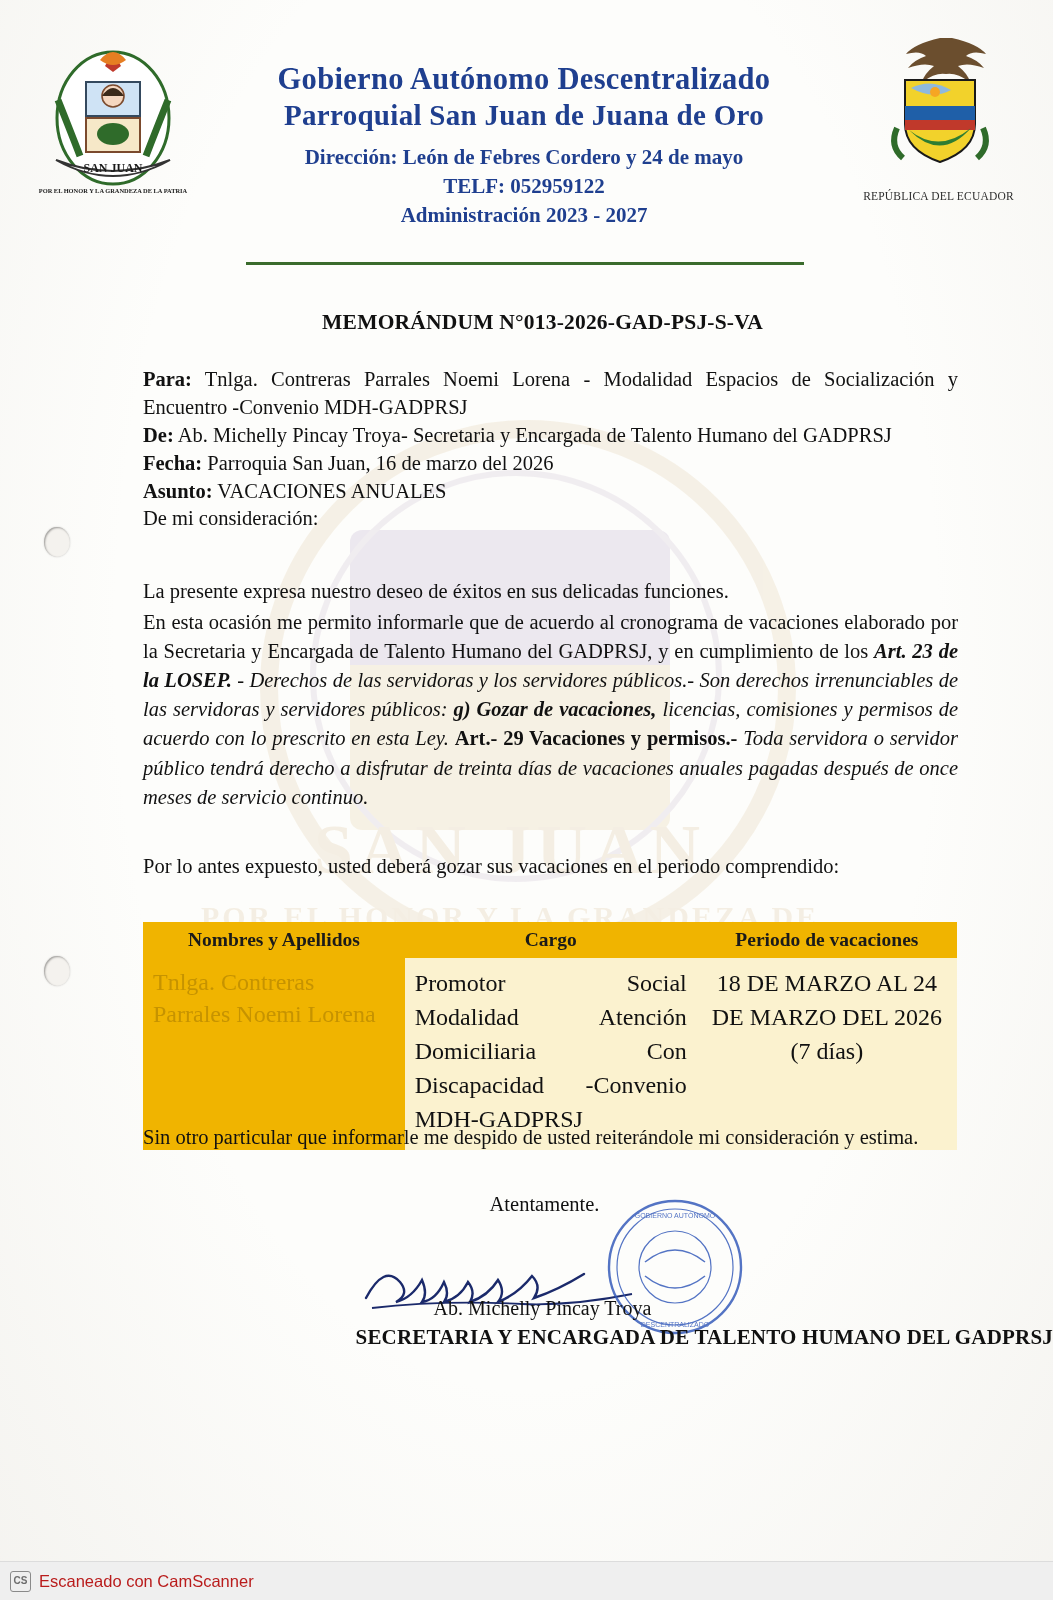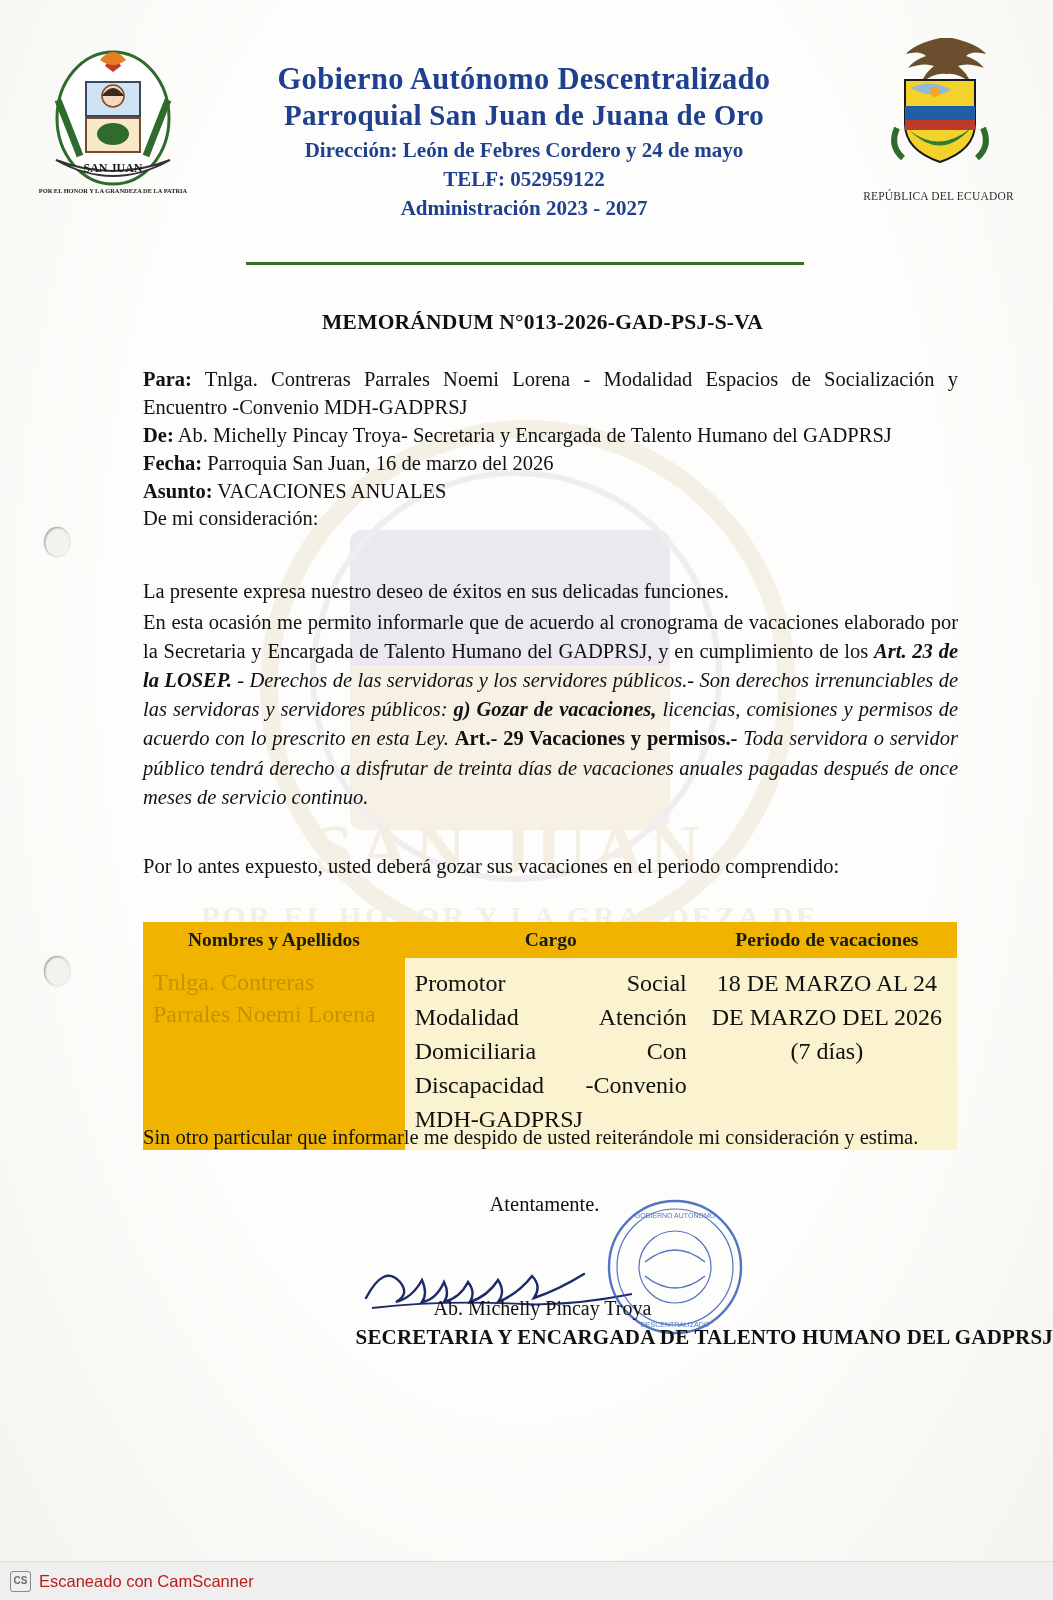--- a/index.html
+++ b/index.html
@@ -118,21 +118,21 @@
   .header-text {
     position: absolute;
     left: 190px; right: 195px; top: 40px;
     text-align: center;
     color: #1f3f8f;
     font-family: "Liberation Serif", serif;
     font-weight: bold;
   }
   .h-line1 { font-size: 30.5px; line-height: 1.18; letter-spacing: 0.3px; }
   .h-line2 { font-size: 29px; line-height: 1.22; letter-spacing: 0.3px; }
-  .h-line3 { font-size: 21px; line-height: 1.38; margin-top: 3px; }
+  .h-line3 { font-size: 21px; line-height: 1.38; margin-top: 10px; }
   .h-line4 { font-size: 21px; line-height: 1.38; }
   .h-line5 { font-size: 21px; line-height: 1.38; }
   .h-line6 { font-size: 21px; line-height: 1.38; }
 
   .rule {
     position: absolute;
     left: 246px;
     top: 262px;
     width: 558px;
     height: 3px;

